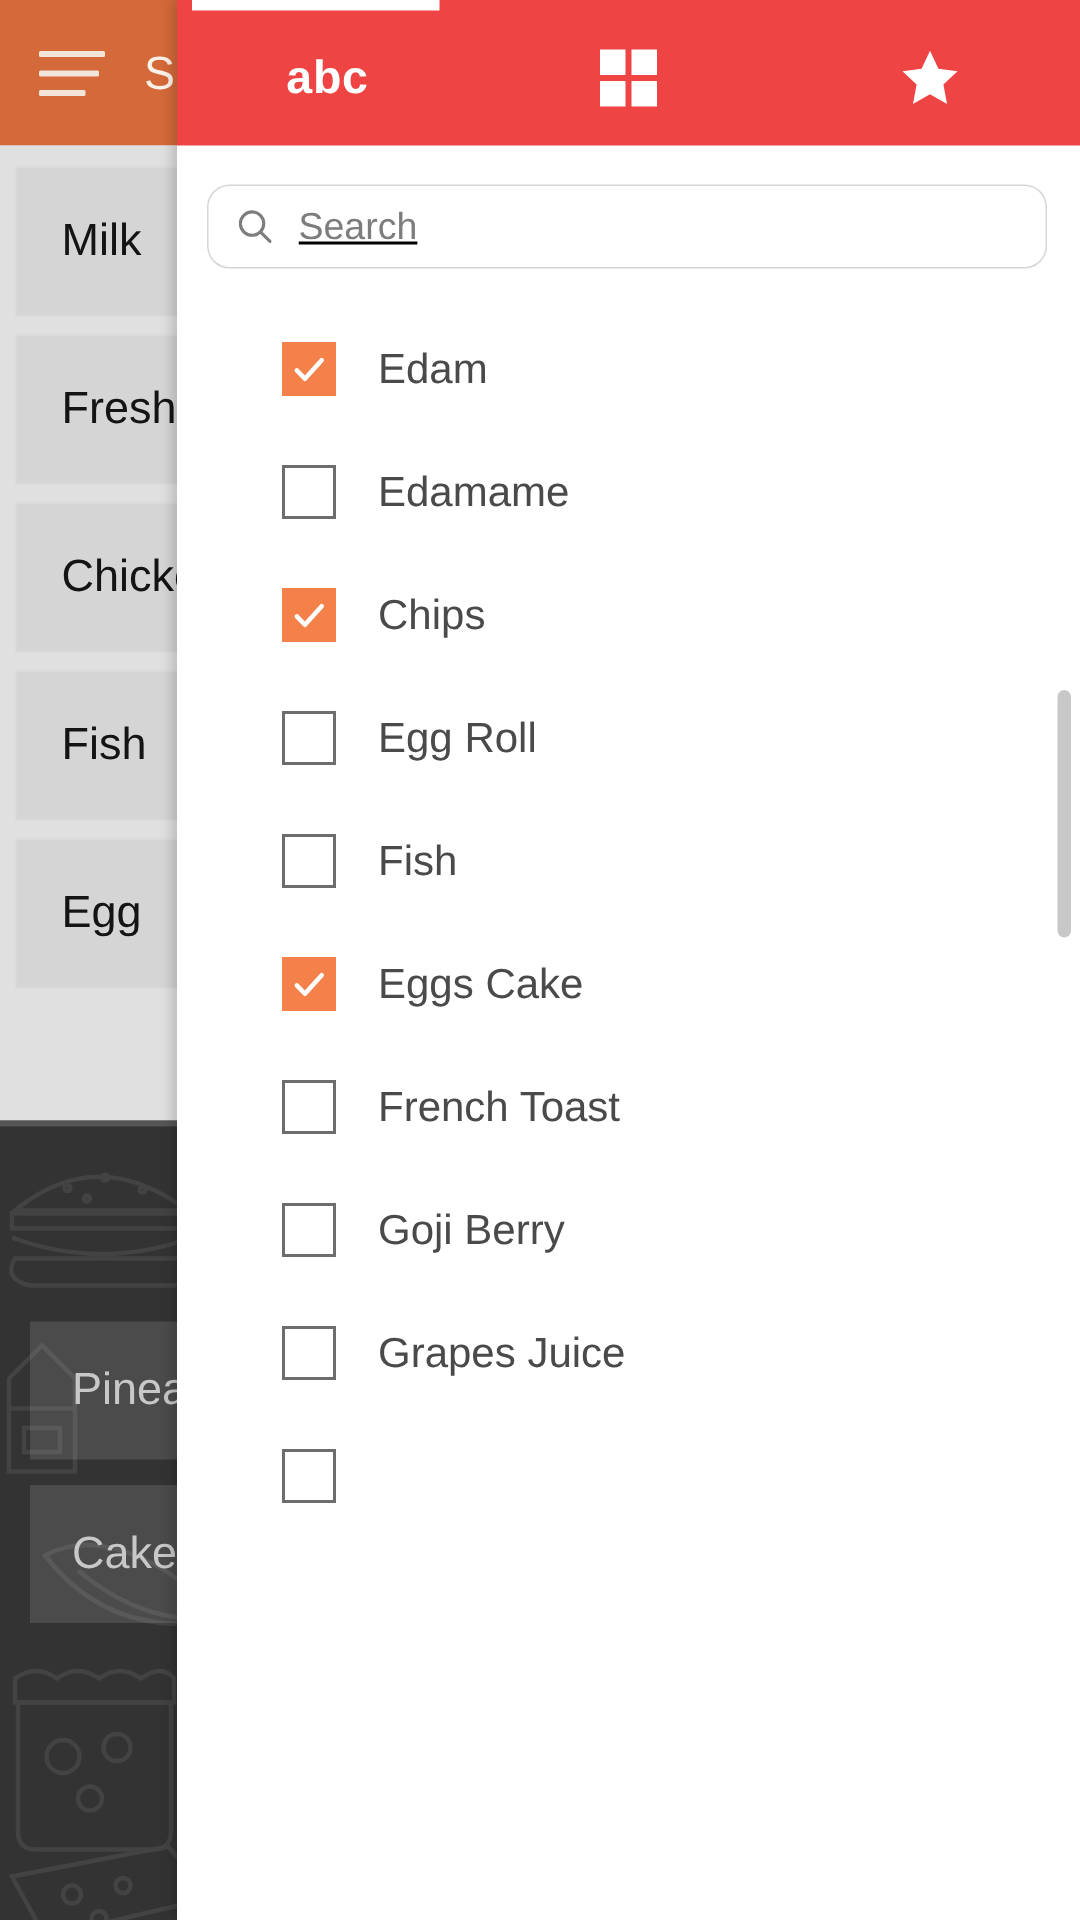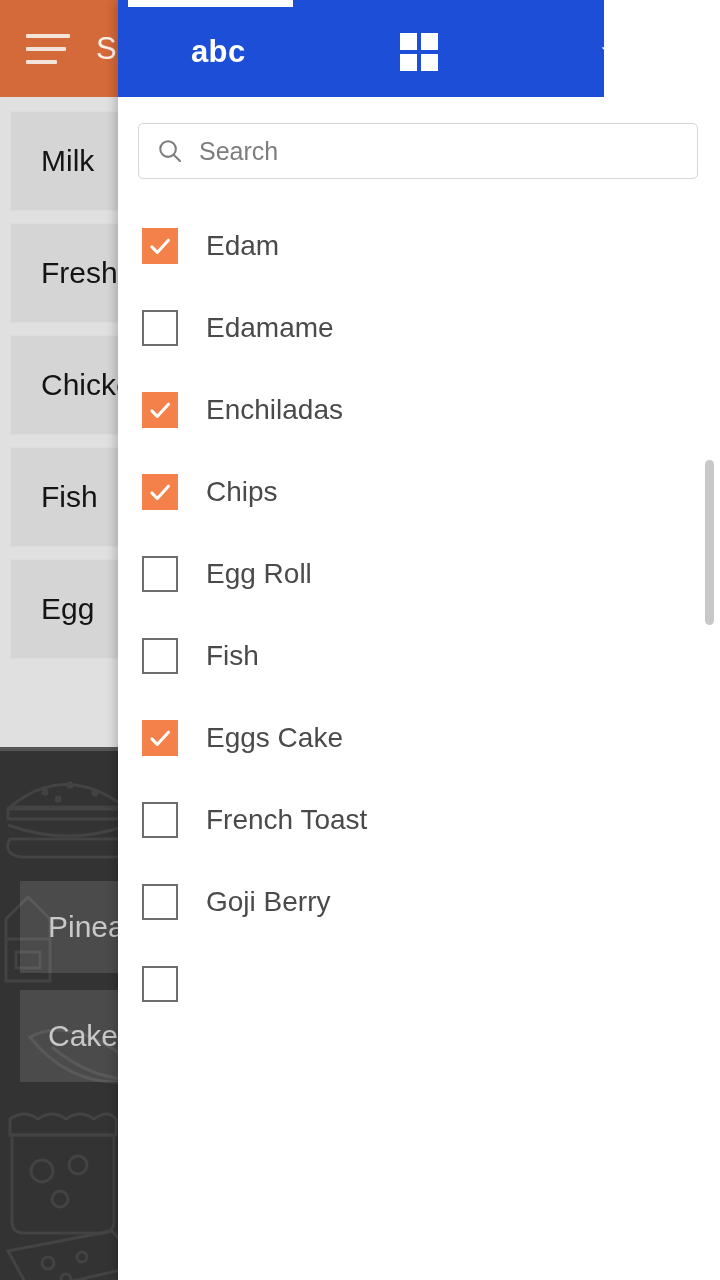--- a/index.html
+++ b/index.html
@@ -60,21 +60,21 @@
   #bg-dark-topline { position:absolute; left:0; top:0; width:720px; height:4px; background:#555; }
 
   
   #drawer {
     position:absolute; left:118px; top:0; width:602px; height:1280px;
     background:#ffffff;
     box-shadow:-3px 0 9px rgba(0,0,0,0.20);
     overflow:hidden;
   }
   #drawer-header {
-    position:relative; width:486px; height:97px; background:#1d4ed8;
+    position:relative; width:602px; height:97px; background:#ef4444;
   }
   #tab-indicator {
     position:absolute; left:10px; top:0; width:165px; height:7px; background:#ffffff;
   }
   #drawer-tabs {
     position:absolute; left:0; top:7px; width:602px; height:90px;
     display:flex; align-items:center;
   }
   .tab {
     flex:1; height:90px; display:flex; align-items:center; justify-content:center;
@@ -86,37 +86,37 @@
   
   .grid-icon { width:38px; height:38px; display:grid;
     grid-template-columns:17px 17px; grid-template-rows:17px 17px; gap:4px; }
   .grid-icon span { background:#ffffff; display:block; }
   
   .star-icon { width:44px; height:42px; display:block; }
 
   
   #search-wrap { padding:26px 22px 0 20px; }
   #search-box {
-    height:56px; border:1px solid #d6d6d6; border-radius:5px;
-    background:#ffffff; display:flex; align-items:center; padding:0 18px;
+    height:56px; border:1px solid #d6d6d6; border-radius:15px;
+    background:#ffffff; display:flex; align-items:center; padding:0 18px;text-decoration:underline;
   }
   #search-icon { width:26px; height:26px; flex:0 0 26px; margin-right:16px; }
   #search-input {
     border:none; outline:none; flex:1; font-size:25px; color:#6a6a6a;
     font-family:"Liberation Sans", sans-serif; background:transparent;
   }
   #search-input::placeholder { color:#7d7d7d; }
 
   
   #item-list {
     position:relative; margin-top:26px; width:602px; height:1135px;
     overflow:hidden;
   }
   .item-row {
-    height:82px; display:flex; align-items:center; padding-left:24px; cursor:pointer;
+    height:82px; display:flex; align-items:center; padding-left:70px; cursor:pointer;
   }
   .cb {
     width:36px; height:36px; flex:0 0 36px; margin-right:28px;
     border:2px solid #6d6d6d; background:#ffffff;
     display:flex; align-items:center; justify-content:center;
   }
   .cb.checked { background:#f4804a; border-color:#f4804a; }
   .cb svg { display:none; }
   .cb.checked svg { display:block; }
   .item-label { font-size:28px; color:#4a4a4a; white-space:nowrap; }
@@ -260,77 +260,75 @@
     <span class="item-label">Edam</span>
   </div>
 
   <div class="item-row">
     <span class="cb">
       
     </span>
     <span class="item-label">Edamame</span>
   </div>
 
+
   <div class="item-row">
     <span class="cb checked">
       <svg viewBox="0 0 24 24" width="26" height="26">
         <path d="M4.5 12.8l5 5.2L19.8 6.6" fill="none" stroke="#ffffff" stroke-width="2.8" stroke-linecap="round" stroke-linejoin="round"></path>
       </svg>
     </span>
-    <span class="item-label">Enchiladas</span>
+    <span class="item-label">Chips</span>
+  </div>
+
+  <div class="item-row">
+    <span class="cb">
+      
+    </span>
+    <span class="item-label">Egg Roll</span>
+  </div>
+
+
+  <div class="item-row">
+    <span class="cb">
+      
+    </span>
+    <span class="item-label">Fish</span>
   </div>
 
   <div class="item-row">
     <span class="cb checked">
       <svg viewBox="0 0 24 24" width="26" height="26">
         <path d="M4.5 12.8l5 5.2L19.8 6.6" fill="none" stroke="#ffffff" stroke-width="2.8" stroke-linecap="round" stroke-linejoin="round"></path>
       </svg>
     </span>
-    <span class="item-label">Chips</span>
-  </div>
-
-  <div class="item-row">
-    <span class="cb">
-      
-    </span>
-    <span class="item-label">Egg Roll</span>
-  </div>
-
-
-  <div class="item-row">
-    <span class="cb">
-      
-    </span>
-    <span class="item-label">Fish</span>
-  </div>
-
-  <div class="item-row">
-    <span class="cb checked">
-      <svg viewBox="0 0 24 24" width="26" height="26">
-        <path d="M4.5 12.8l5 5.2L19.8 6.6" fill="none" stroke="#ffffff" stroke-width="2.8" stroke-linecap="round" stroke-linejoin="round"></path>
-      </svg>
-    </span>
     <span class="item-label">Eggs Cake</span>
   </div>
 
 
   <div class="item-row">
     <span class="cb">
       
     </span>
     <span class="item-label">French Toast</span>
   </div>
 
   <div class="item-row">
     <span class="cb">
       
     </span>
     <span class="item-label">Goji Berry</span>
   </div>
 
+  <div class="item-row">
+    <span class="cb">
+      
+    </span>
+    <span class="item-label">Grapes Juice</span>
+  </div>
 
   <div class="item-row">
     <span class="cb">
       
     </span>
   </div>
 
   <div class="item-row">
     
     

